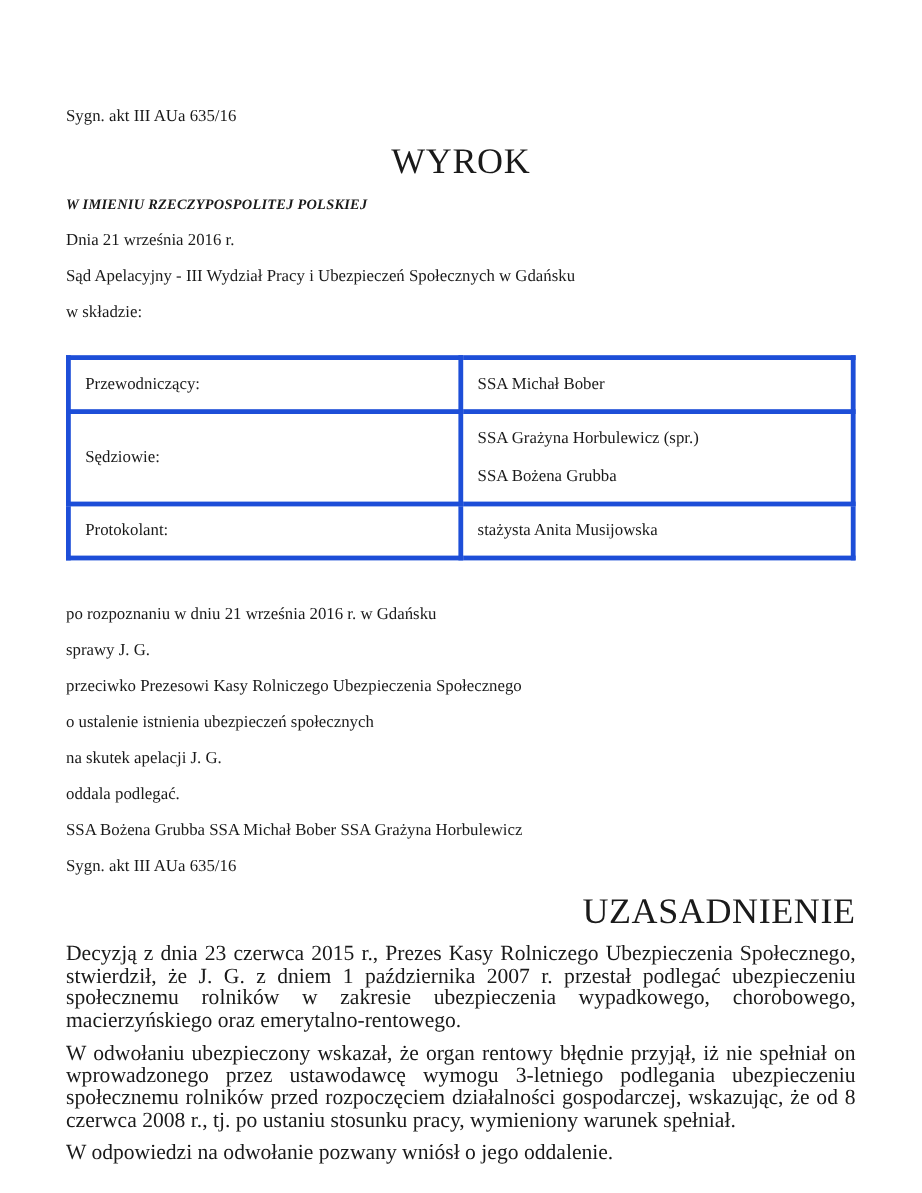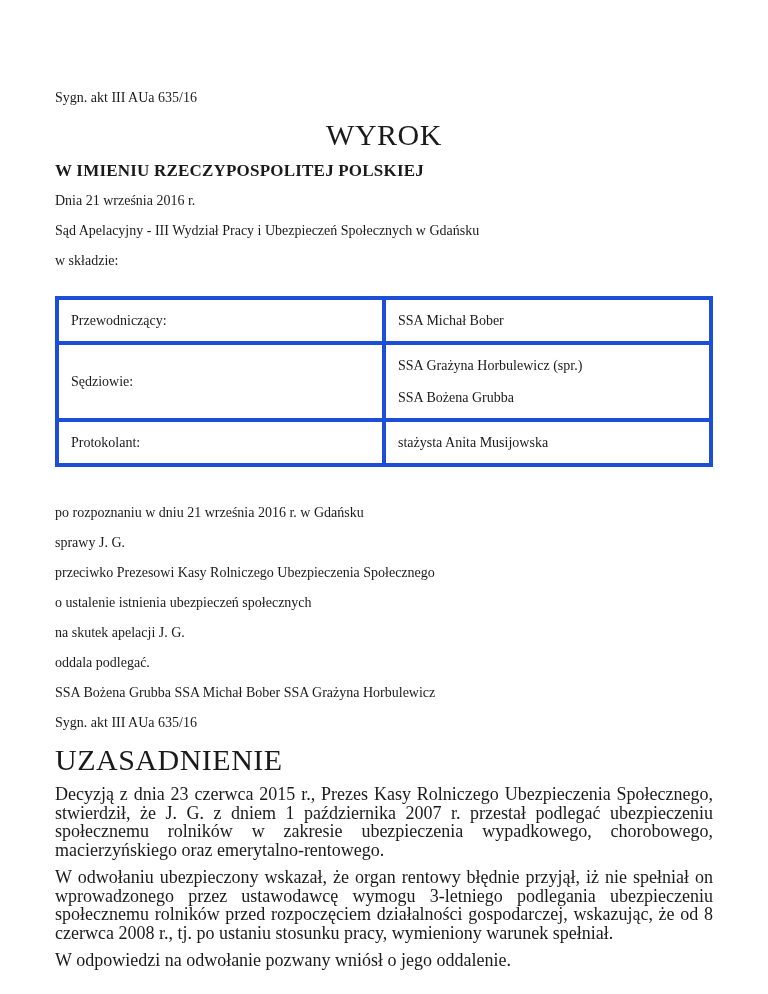--- a/index.html
+++ b/index.html
@@ -27,23 +27,24 @@
   }
   .doc-title {
     font-size: 30px;
     line-height: 34px;
     font-weight: normal;
     text-align: center;
     margin: 2px 0 9px 0;
     letter-spacing: 0.5px;
   }
   .in-the-name {
-    font-size: 17px;
+    font-size: 12px;
     line-height: 19px;
     font-weight: bold;
+    font-style: italic;
     margin: 0 0 11px 0;
     letter-spacing: 0.2px;
   }
   table.panel {
     width: 100%;
     border-collapse: collapse;
     margin: 26px 0 36px 0;
     table-layout: fixed;
   }
   table.panel td {
@@ -60,21 +61,21 @@
   table.panel td p + p {
     margin-top: 13px;
   }
   td.row-tall {
     height: 46px;
   }
   .reasoning-title {
     font-size: 30px;
     line-height: 34px;
     font-weight: normal;
-    text-align: left;
+    text-align: right;
     margin: 3px 0 8px 0;
     letter-spacing: 0.5px;
   }
   .para {
     font-size: 18px;
     line-height: 18.5px;
     text-align: justify;
     margin: 0 0 9px 0;
   }
 </style>

